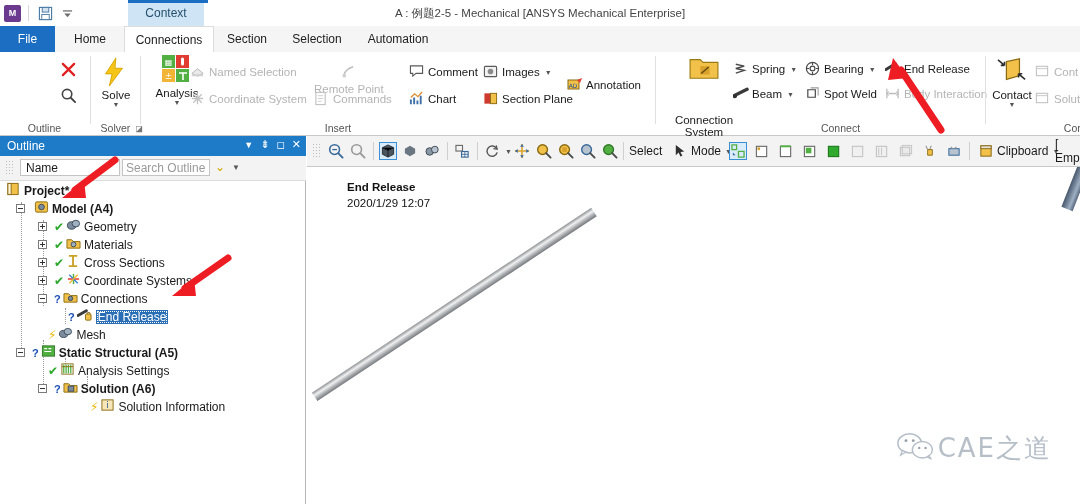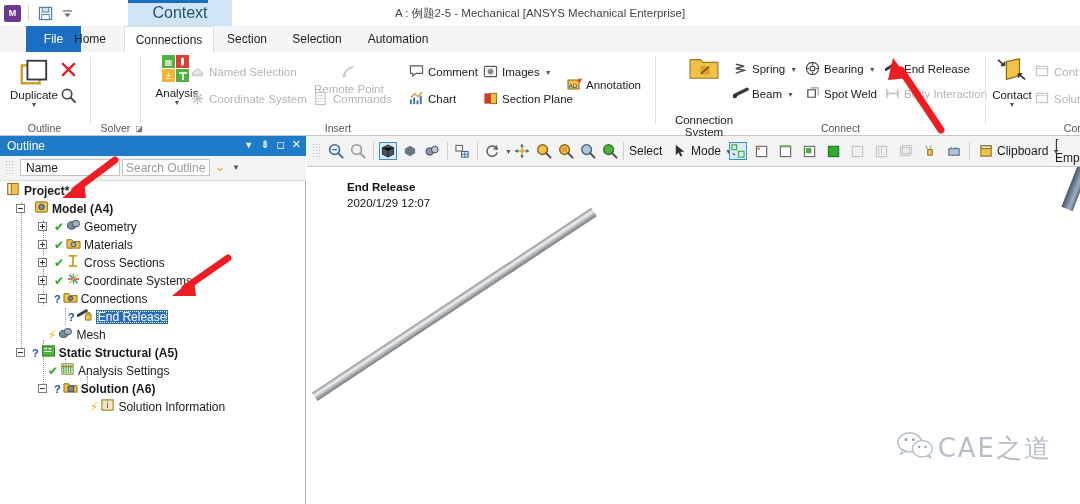--- a/index.html
+++ b/index.html
@@ -11,22 +11,22 @@
   }
   .app{position:relative;width:1080px;height:504px;}
 
   
   .titlebar{position:absolute;left:0;top:0;width:1080px;height:26px;background:#ffffff;}
   .qat{position:absolute;left:4px;top:2px;display:flex;align-items:center;gap:4px;height:22px;}
   .qat .mlogo{width:17px;height:17px;background:#6b3a8f;border-radius:2px;color:#fff;
     font-size:9px;font-weight:bold;display:flex;align-items:center;justify-content:center;}
   .qat .sep{width:1px;height:16px;background:#d8d8d8;margin:0 3px;}
   .qat .qicon{width:18px;height:18px;display:flex;align-items:center;justify-content:center;}
-  .ctxtab{position:absolute;left:128px;top:0;width:104px;height:26px;background:#cfe4f5;
-    display:flex;align-items:center;justify-content:center;color:#24516e;font-size:16px;}
+  .ctxtab{position:absolute;left:128px;top:0;width:76px;height:26px;background:#cfe4f5;
+    display:flex;align-items:center;justify-content:center;color:#24516e;font-size:12px;}
   .ctxtab::before{content:"";position:absolute;left:0;top:0;width:80px;height:3px;background:#1b6ec2;}
   .apptitle{position:absolute;left:0;top:0;width:1080px;height:26px;line-height:26px;
     text-align:center;color:#444;font-size:11.5px;pointer-events:none;}
 
   
   .tabsrow{position:absolute;left:0;top:26px;width:1080px;height:26px;background:#f5f5f5;
     border-bottom:1px solid #dcdcdc;}
   .tab{position:absolute;top:0;height:26px;line-height:26px;text-align:center;font-size:12px;color:#222;}
   .tab.file{background:#1b6ec2;color:#fff;}
   .tab.active{background:#ffffff;border-left:1px solid #dcdcdc;border-right:1px solid #dcdcdc;
@@ -88,21 +88,21 @@
     border-bottom:1px solid #c8c8c8;}
   .tbitem{position:absolute;top:5px;height:20px;display:flex;align-items:center;gap:2px;font-size:12px;}
   .tbsep{position:absolute;top:6px;width:1px;height:18px;background:#cfcfcf;}
   .tbicon{width:18px;height:18px;display:flex;align-items:center;justify-content:center;}
   .tbicon.sel{border:1px solid #3b8fd4;background:#d9ecfb;box-sizing:border-box;}
 
   
   .gview{position:absolute;left:307px;top:167px;width:773px;height:337px;background:#ffffff;overflow:hidden;}
   .glabeltxt{position:absolute;left:40px;top:14px;font-size:11.5px;font-weight:bold;color:#111;}
   .gdatetxt{position:absolute;left:40px;top:30px;font-size:11.5px;color:#111;}
-  .watermark{position:absolute;right:28px;bottom:38px;display:flex;align-items:flex-start;gap:2px;opacity:.72;}
+  .watermark{position:absolute;right:28px;bottom:38px;display:flex;align-items:center;gap:2px;opacity:.72;}
   .wm-text{font-size:26px;color:#9aa6b4;letter-spacing:2px;font-family:"DejaVu Sans",sans-serif;}
 
   
   .arrow{position:absolute;pointer-events:none;}
 </style>
 </head>
 <body>
 
 <div class="app">
 
@@ -124,21 +124,21 @@
         </svg>
       </div>
     </div>
     <div class="ctxtab">
       <span>Context</span>
     </div>
     <div class="apptitle">A : 例题2-5 - Mechanical [ANSYS Mechanical Enterprise]</div>
   </div>
 
   <div class="tabsrow">
-    <div class="tab file" style="left:0;width:55px;margin-left:26px;">
+    <div class="tab file" style="left:0;width:55px;">
       <span>File</span>
     </div>
     <div class="tab" style="left:58px;width:64px;">
       <span>Home</span>
     </div>
     <div class="tab active" style="left:124px;width:90px;">
       <span>Connections</span>
     </div>
     <div class="tab" style="left:216px;width:62px;">
       <span>Section</span>
@@ -147,46 +147,45 @@
       <span>Selection</span>
     </div>
     <div class="tab" style="left:356px;width:84px;">
       <span>Automation</span>
     </div>
   </div>
 
   <div class="ribbon">
 
     <div class="grp" style="left:0;width:89px;">
-      <div class="bigbtn" style="left:3px;top:5px;">
-        <span class="ic ic32">
-          <svg width="30" height="30" viewBox="0 0 32 32">
-            <rect x="3" y="9" width="19" height="19" fill="none" stroke="#c9a227" stroke-width="2.6"></rect>
-            <rect x="9" y="4" width="20" height="20" fill="#ffffff" stroke="#3a3a3a" stroke-width="2"></rect>
-          </svg>
-        </span>
-        <span class="lbl">Duplicate</span>
-        <span class="caret">▼</span>
-      </div>
       <div style="position:absolute;left:61px;top:10px;">
         <svg width="15" height="15" viewBox="0 0 16 16">
           <path d="M2 2 L14 14 M14 2 L2 14" stroke="#e02020" stroke-width="2.4" stroke-linecap="round"></path>
         </svg>
       </div>
       <div style="position:absolute;left:60px;top:35px;">
         <svg width="17" height="17" viewBox="0 0 18 18">
           <circle cx="7.5" cy="7.5" r="5" fill="none" stroke="#444" stroke-width="1.7"></circle>
           <path d="M11.4 11.4 L16 16" stroke="#444" stroke-width="2" stroke-linecap="round"></path>
         </svg>
       </div>
       <div class="glabel">Outline</div>
     </div>
     <div class="vsep" style="left:90px;"></div>
 
     <div class="grp" style="left:92px;width:47px;">
+      <div class="bigbtn" style="left:-7px;top:5px;">
+        <span class="ic ic32">
+          <svg width="26" height="30" viewBox="0 0 26 32">
+            <path d="M15 1 L4 18 L11 18 L8 31 L22 12 L14 12 Z" fill="#f5c518" stroke="#d9a400" stroke-width="1"></path>
+          </svg>
+        </span>
+        <span class="lbl">Solve</span>
+        <span class="caret">▼</span>
+      </div>
       <div class="glabel">Solver</div>
       <div style="position:absolute;right:-4px;bottom:2px;font-size:8px;color:#777;">◪</div>
     </div>
     <div class="vsep" style="left:140px;"></div>
 
     <div class="grp" style="left:142px;width:512px;">
       <div class="bigbtn" style="left:4px;top:3px;">
         <span class="ic ic32">
           <svg width="28" height="28" viewBox="0 0 28 28">
             <rect x="0" y="0" width="13" height="13" fill="#52b043"></rect>

